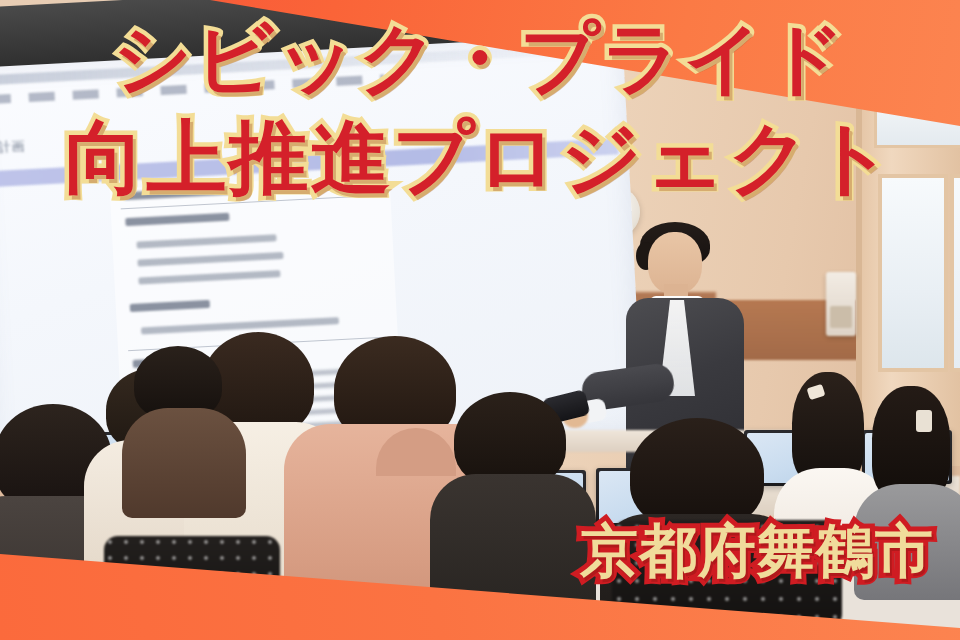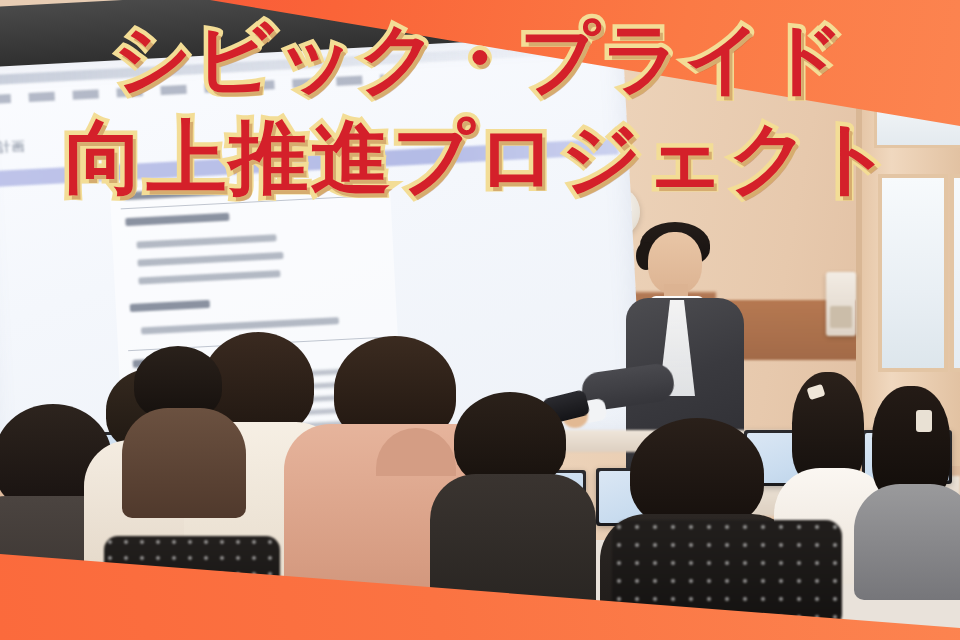--- a/index.html
+++ b/index.html
@@ -426,14 +426,15 @@
 
   <div class="band-top"></div>
   <div class="band-top-2"></div>
   <div class="band-bottom"></div>
 
   <div class="title-block">
     <div class="tline tline-1">シビック・プライド</div>
     <div class="tline tline-2">向上推進プロジェクト</div>
   </div>
 
+  <div class="city">京都府舞鶴市</div>
 
 </div>
 
 </body></html>

